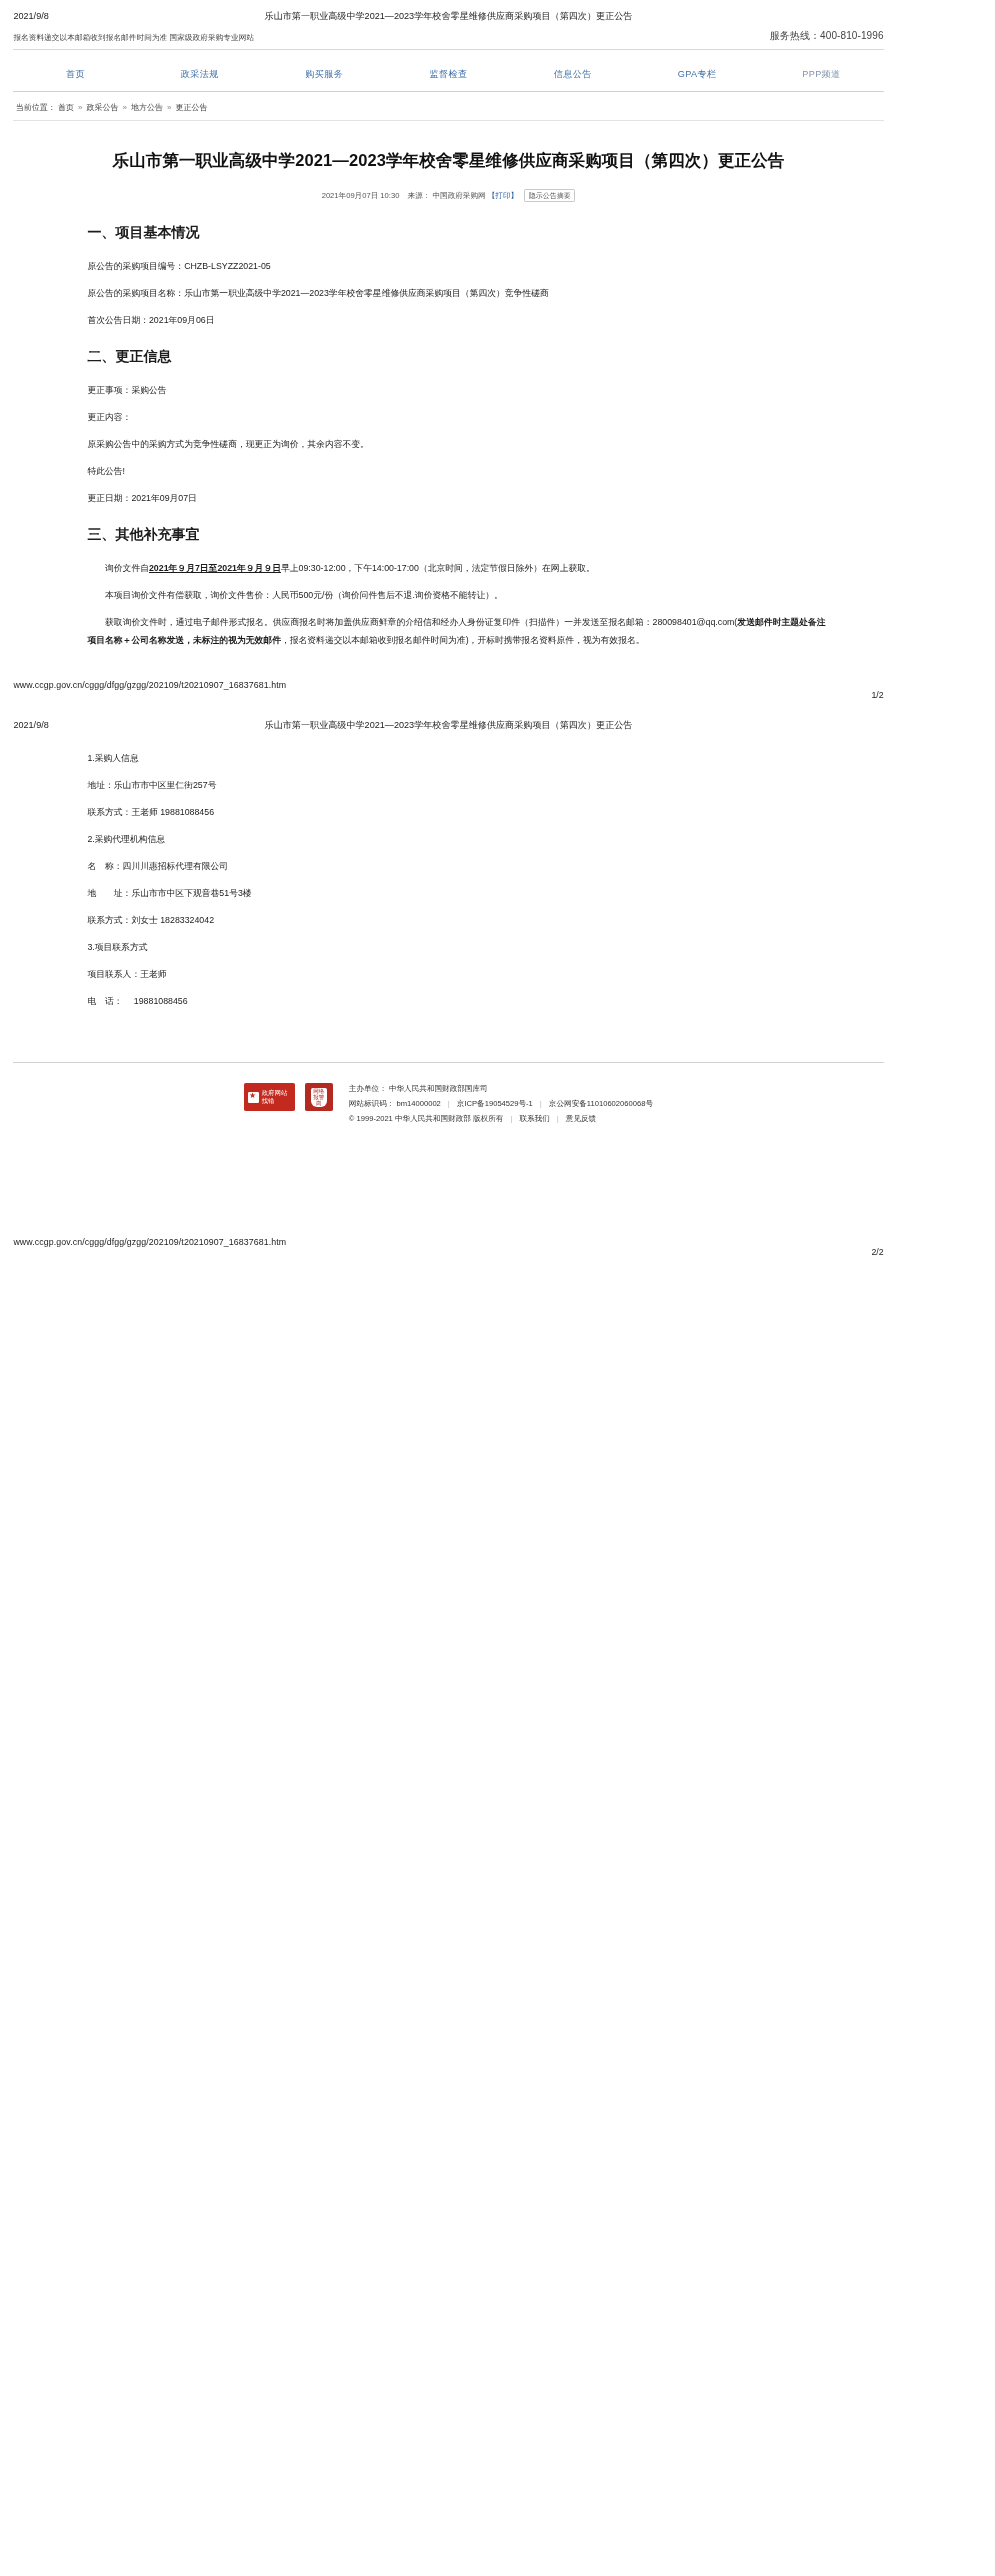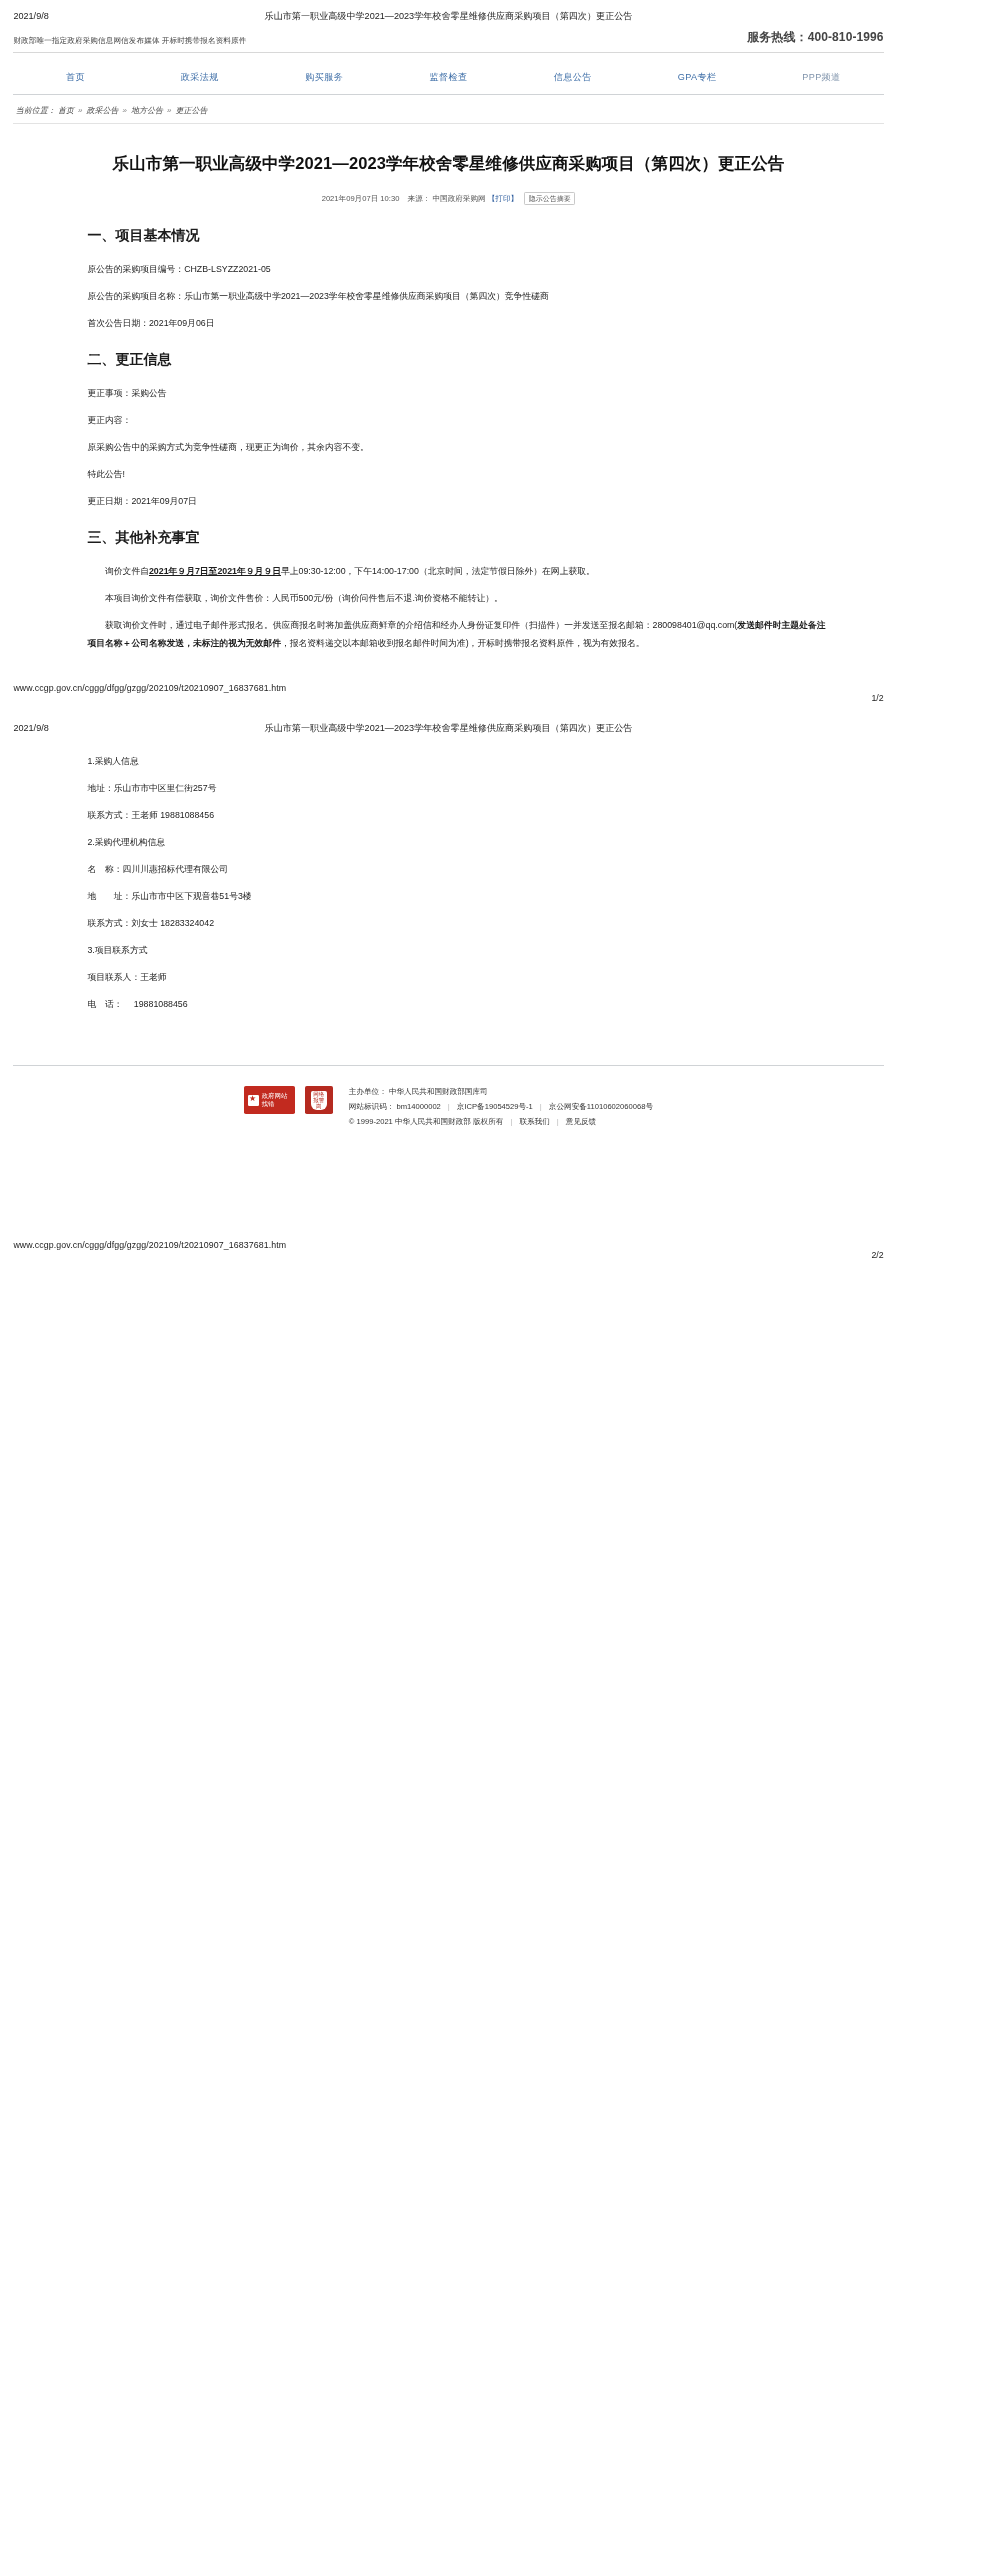--- a/index.html
+++ b/index.html
@@ -52,25 +52,24 @@
     border-bottom: 0.6px solid #d8d8d8;
     padding-bottom: 6.1px;
   }
   .banner-sub {
     font-size: 7.6px;
     color: #444;
     flex: 1;
     letter-spacing: 0.1px;
   }
   .banner-hot {
-    font-size: 12px;
+    font-size: 10px;
     color: #444;
     text-align: right;
     letter-spacing: 0.1px;
-    font-weight: bold;
   }
 
   
   .nav-wrap {
     margin: 0 13.4px;
     border-bottom: 1.2px solid #d0d3d6;
     background: #fff;
   }
   .nav {
     display: flex;
@@ -90,21 +89,20 @@
   .nav-item.first { color: #3f6fa8; }
   .nav-item.muted { color: #7f93ab; }
 
   
   .crumb {
     margin: 0 13.4px;
     padding: 9.8px 2.4px 7.3px 2.4px;
     font-size: 8px;
     color: #444;
     border-bottom: 0.6px solid #e3e3e3;
-    font-style: italic;
   }
   .crumb a { color: #444; text-decoration: none; }
   .crumb .sep { color: #888; margin: 0 1.8px; }
 
   
   .article {
     margin: 0 13.4px;
     padding: 21px 37px 6.1px 37px;
   }
   .doc-title {
@@ -221,21 +219,21 @@
 <div class="page">
 
   <div class="print-head">
     <div class="ph-date">2021/9/8</div>
     <div class="ph-title">乐山市第一职业高级中学2021—2023学年校舍零星维修供应商采购项目（第四次）更正公告</div>
     <div class="ph-pad"></div>
   </div>
 
   <div class="banner">
     <div class="banner-row">
-      <div class="banner-sub">财政部唯一指定政府采购信息网信发布媒体 开标时携带报名资料原件</div>
+      <div class="banner-sub">报名资料递交以本邮箱收到报名邮件时间为准 国家级政府采购专业网站</div>
       <div class="banner-hot">服务热线：400-810-1996</div>
     </div>
   </div>
 
   <div class="nav-wrap">
     <div class="nav">
       <div class="nav-item first">首页</div>
       <div class="nav-item">政采法规</div>
       <div class="nav-item">购买服务</div>
       <div class="nav-item">监督检查</div>

